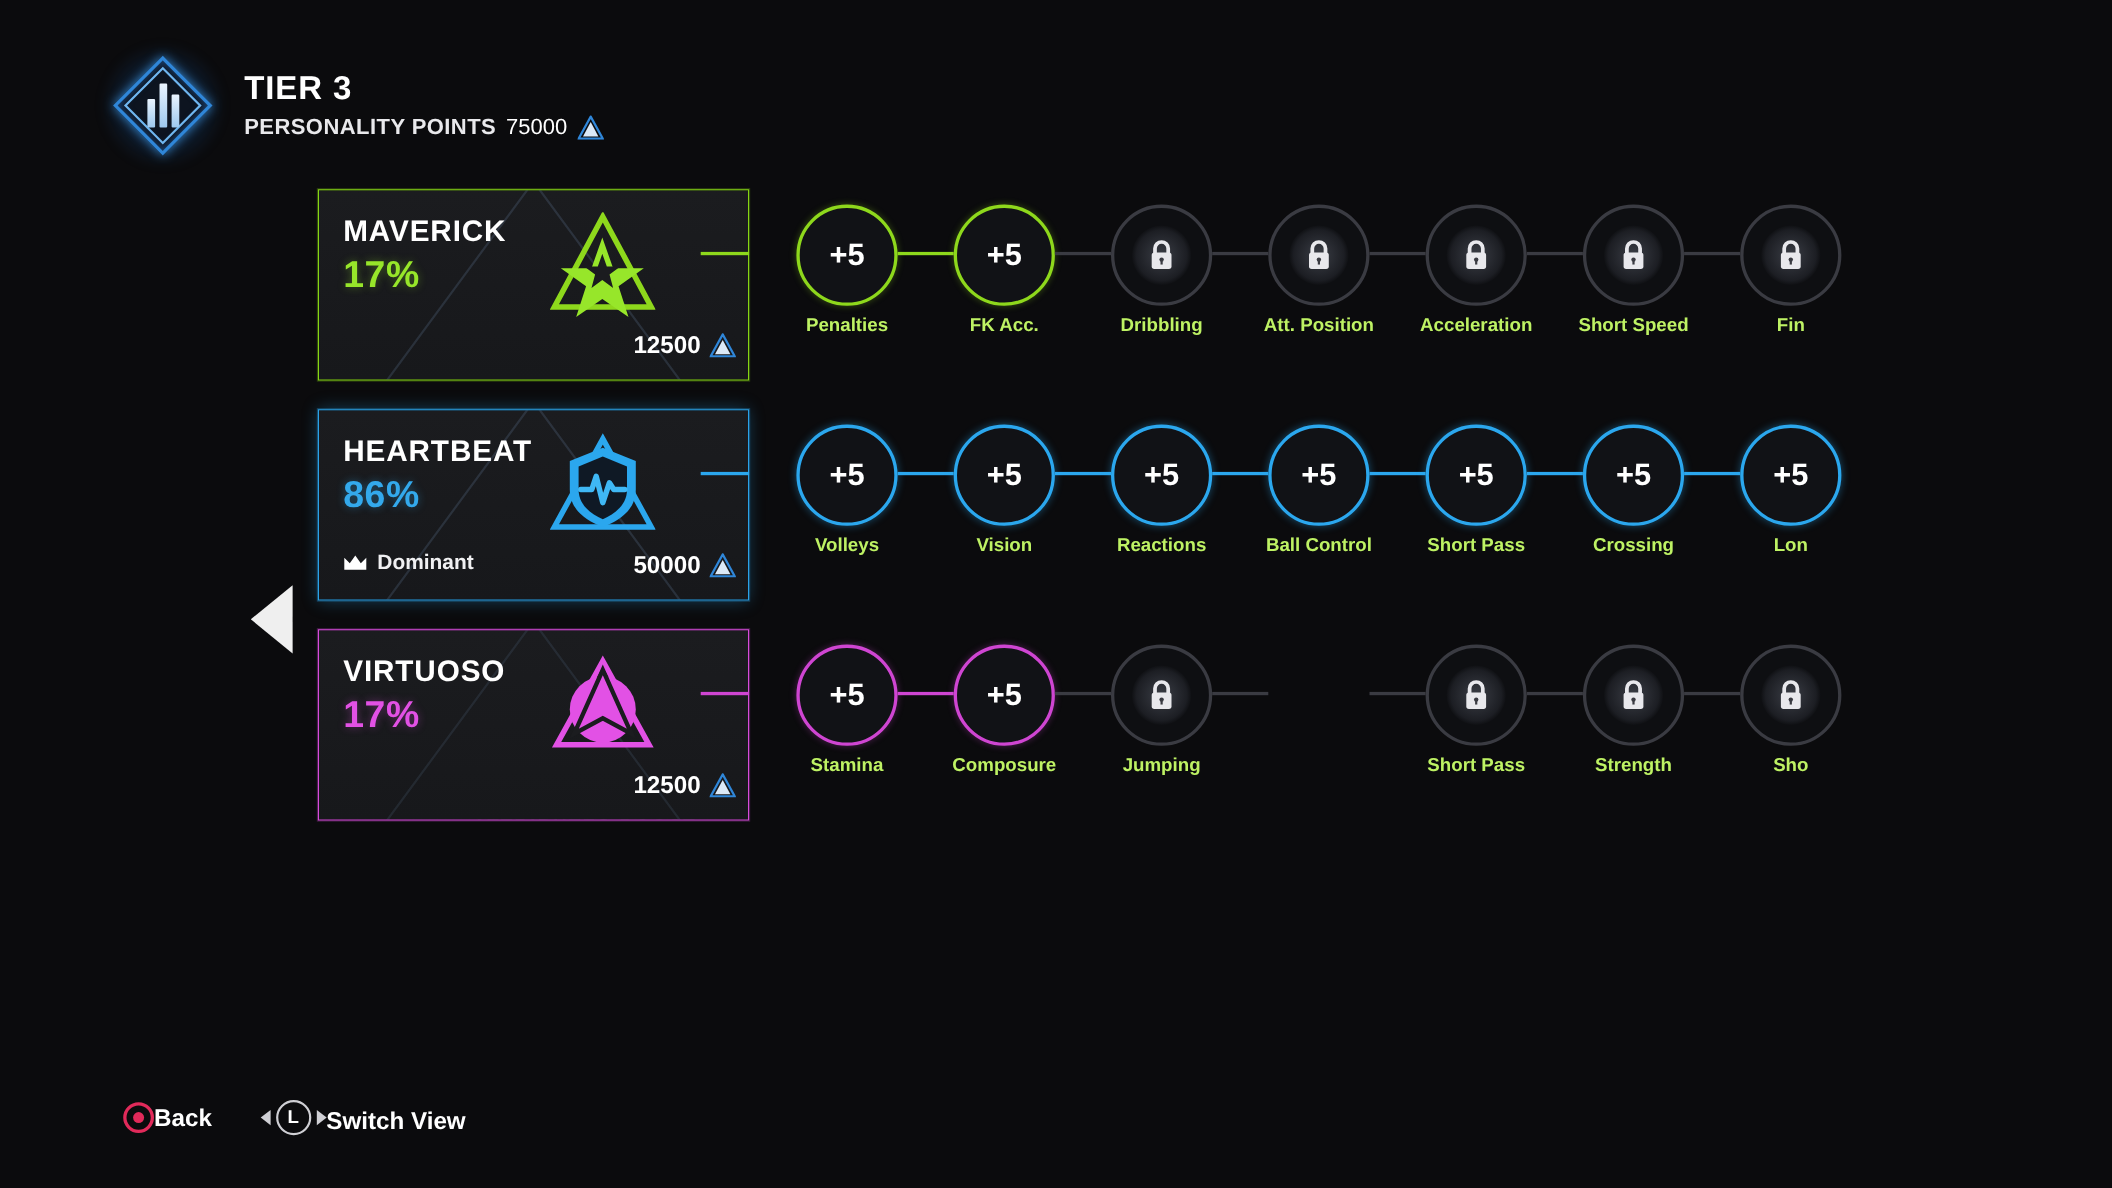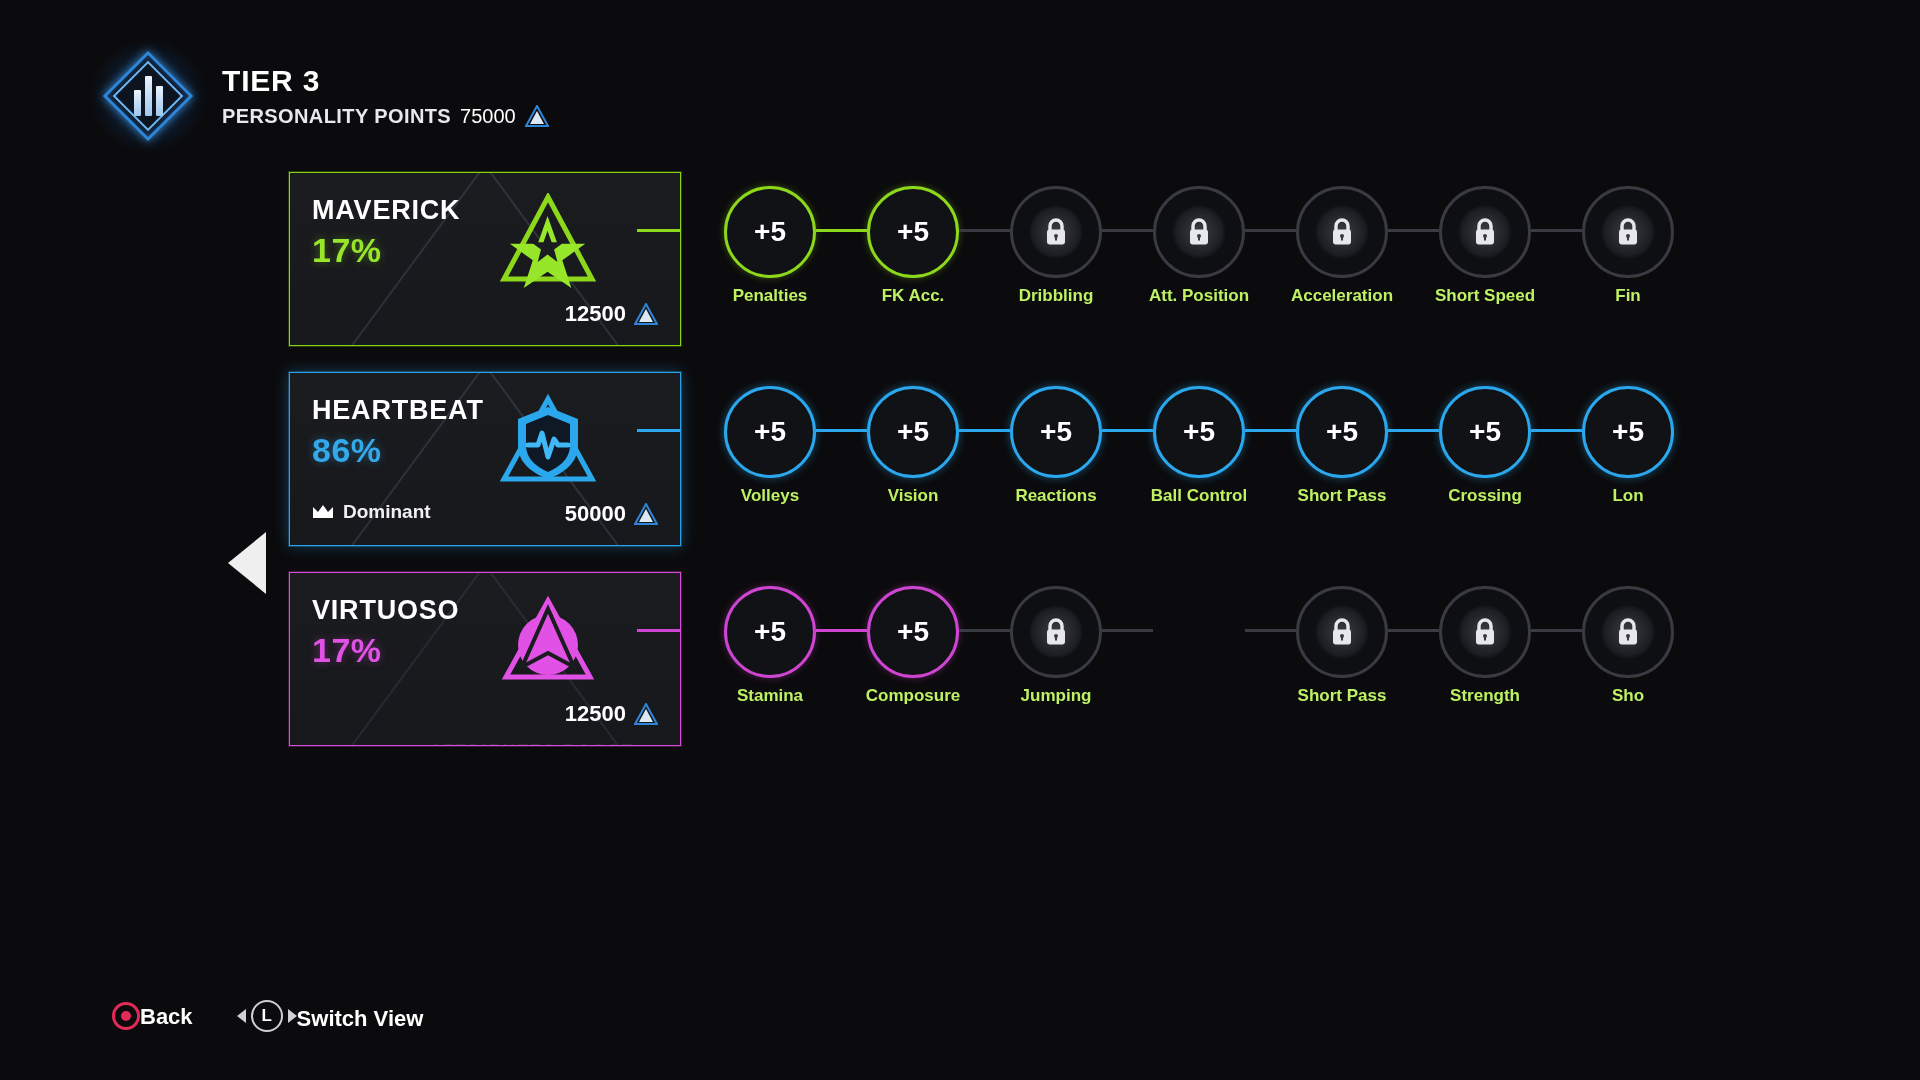--- a/index.html
+++ b/index.html
@@ -70,21 +70,21 @@
   .card-pct{ position:absolute; left:22px; top:58px; font-size:34px; font-weight:bold; letter-spacing:.5px; }
   .card.green .card-pct{ color:#97e62a; text-shadow:0 0 8px rgba(150,230,40,.35); }
   .card.blue .card-pct{ color:#33a9ec; text-shadow:0 0 8px rgba(50,170,236,.4); }
   .card.pink .card-pct{ color:#e251e5; text-shadow:0 0 8px rgba(226,81,229,.35); }
 
   .card-trait{ position:absolute; left:22px; bottom:22px; display:flex; align-items:center; gap:9px; }
   .card-trait .crown{ width:22px; height:16px; }
   .card-trait span{ font-size:19px; font-weight:bold; color:#f0f0f2; }
 
   .card-icon{ position:absolute; right:84px; top:20px; width:96px; height:96px; }
-  .card-points{ position:absolute; right:22px; bottom:18px; display:flex; align-items:center; gap:8px;justify-content:flex-end; }
+  .card-points{ position:absolute; right:11px; bottom:18px; display:flex; align-items:center; gap:8px;justify-content:flex-end; }
   .card-points .val{ font-size:22px; font-weight:bold; color:#fff; }
 
   
   .card .decor-text{
     position:absolute; left:140px; bottom:-16px; font-size:17px; font-weight:bold;
     letter-spacing:2px; color:rgba(160,160,170,.17);
   }
 
   
   .track{ position:absolute; left:681px; top:0; width:1239px; height:174px; }

